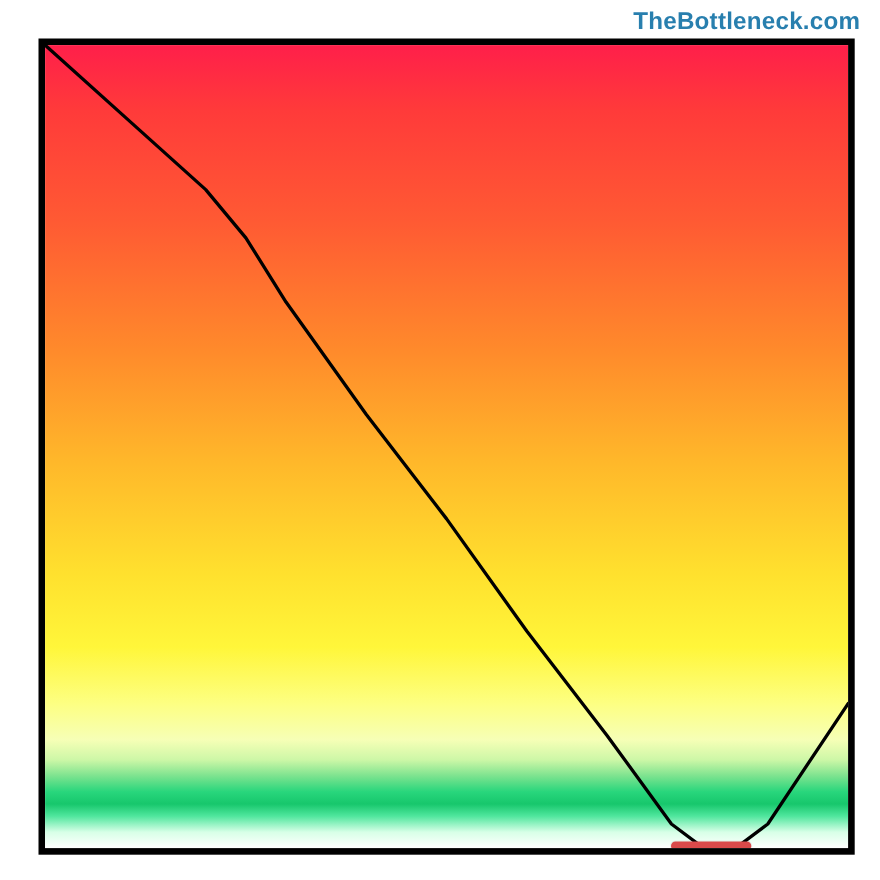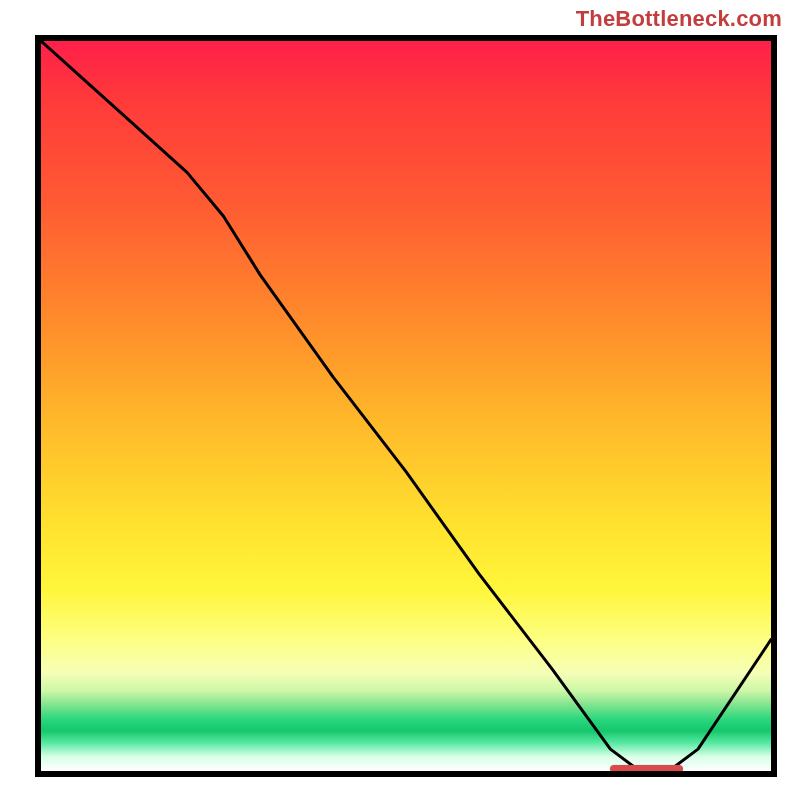--- a/index.html
+++ b/index.html
@@ -15,21 +15,21 @@
     position: relative;
     width: 800px;
     height: 800px;
   }
   .watermark {
     position: absolute;
     top: 6px;
     right: 18px;
     font-size: 22px;
     font-weight: 600;
-    color: #b91c1c;
+    color: #0369a1;
     opacity: 0.85;
     letter-spacing: 0.2px;
     user-select: none;
   }
   .plot-outer {
     position: absolute;
     left: 35px;
     top: 35px;
     width: 730px;
     height: 730px;

